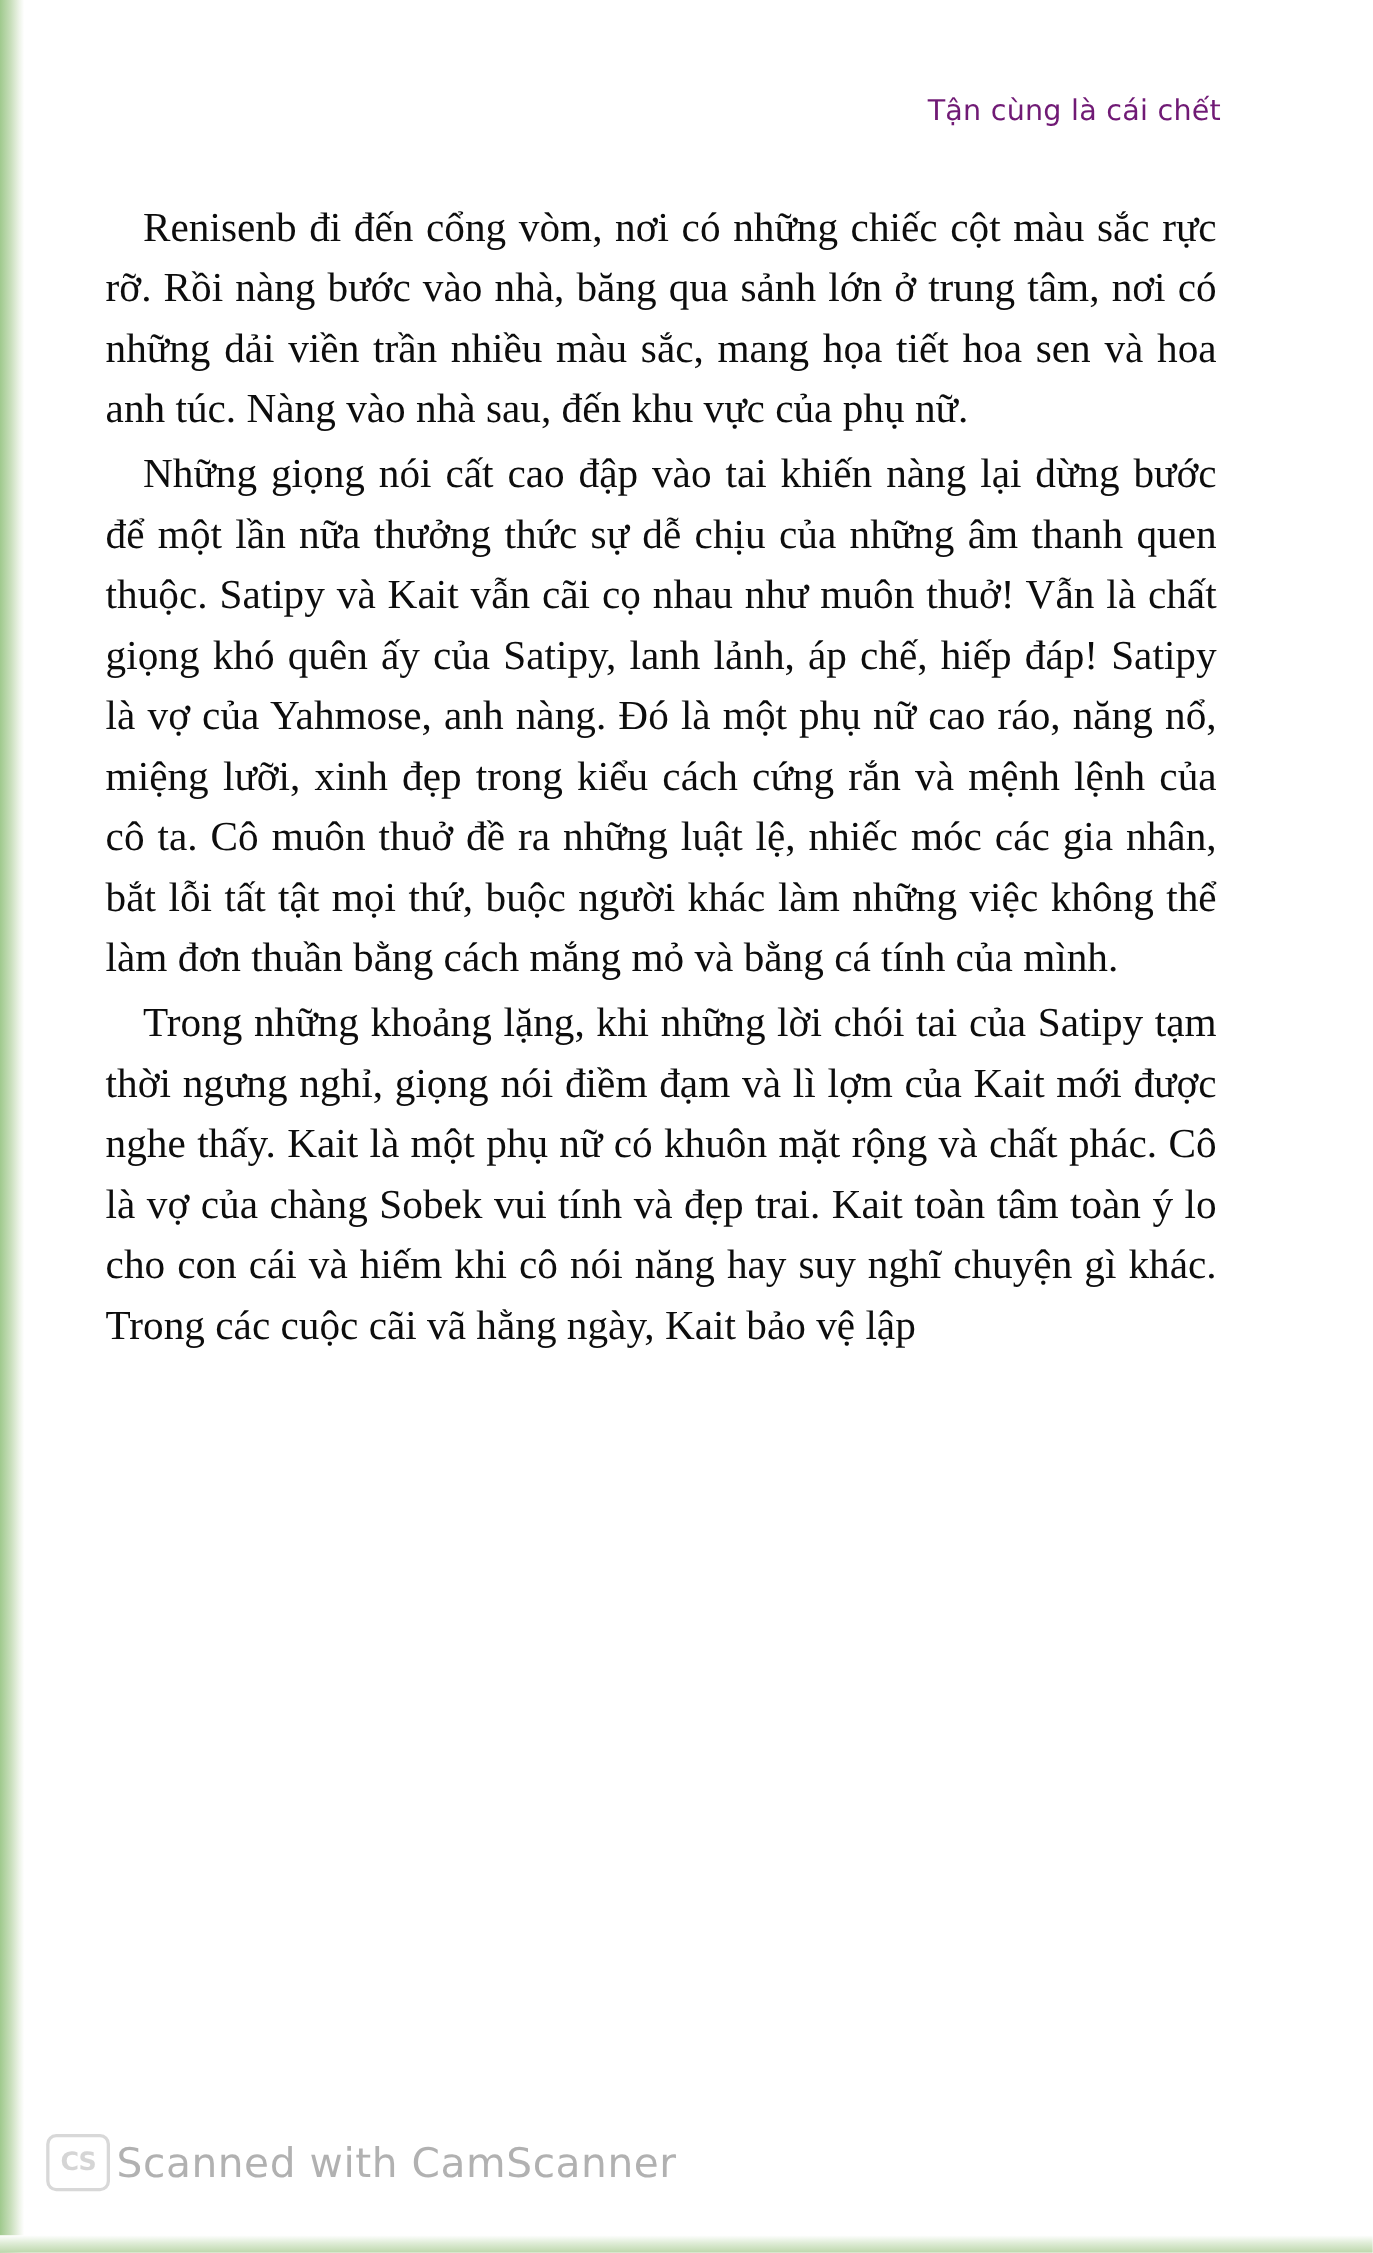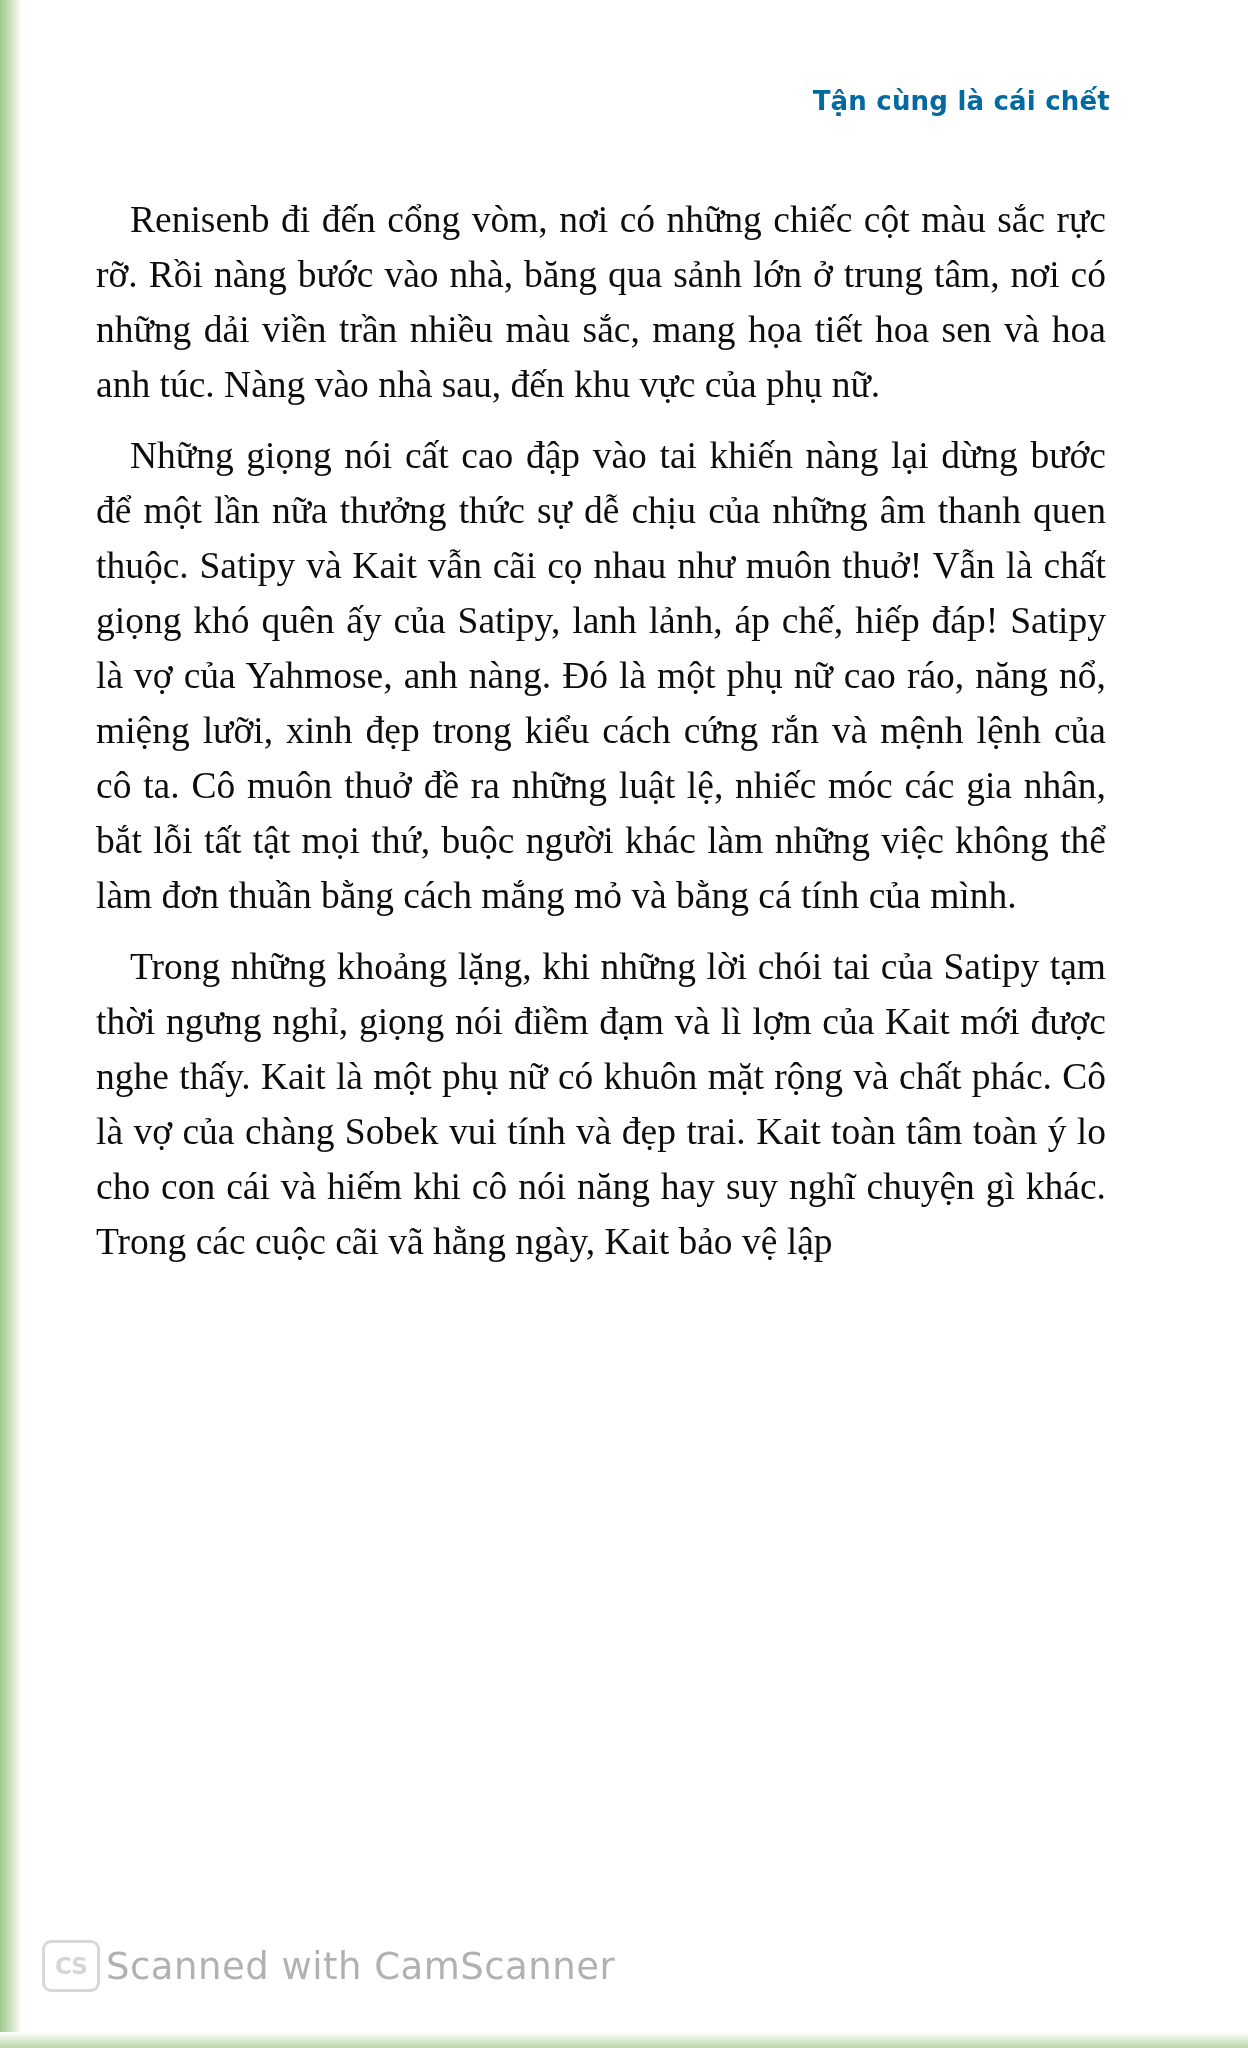--- a/index.html
+++ b/index.html
@@ -39,40 +39,40 @@
     top: 0;
     width: 1248px;
     height: 2048px;
   }
 
   .running-head {
     position: absolute;
     right: 138px;
     top: 86px;
     font-family: "DejaVu Sans", sans-serif;
-    font-weight: 700;
+    font-weight: 400;
     font-size: 26px;
     letter-spacing: 0.2px;
-    color: #0369a1;
+    color: #701a75;
     white-space: nowrap;
   }
 
   .body-text {
     position: absolute;
     left: 96px;
     top: 176px;
     width: 1010px;
     font-size: 37.5px;
     line-height: 55px;
     color: #0d0d0d;
     text-align: justify;
     text-align-last: left;
   }
   .body-text p {
-    margin: 16px 0 0 0;
+    margin: 4px 0 0 0;
     text-indent: 34px;
   }
 
   .page-number {
     position: absolute;
     left: 0;
     top: 1955px;
     width: 1248px;
     text-align: center;
     font-size: 28px;

